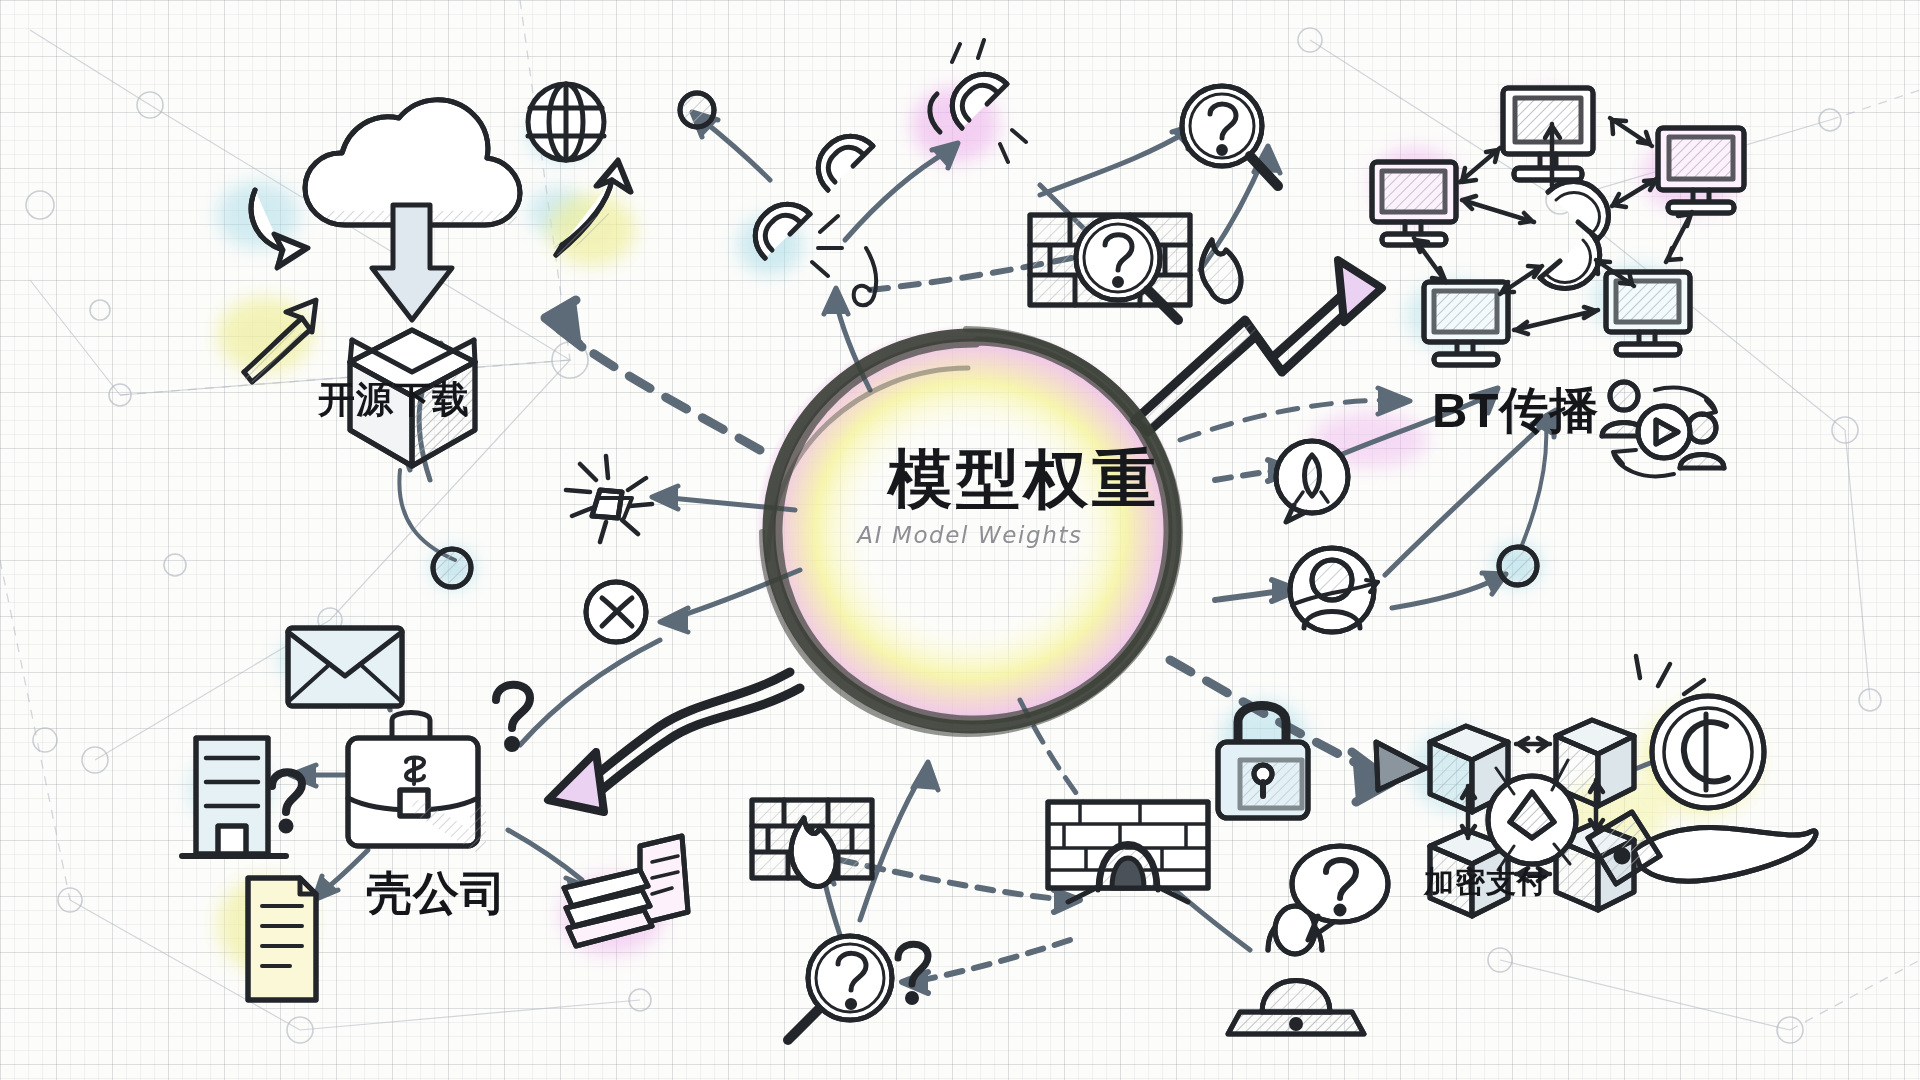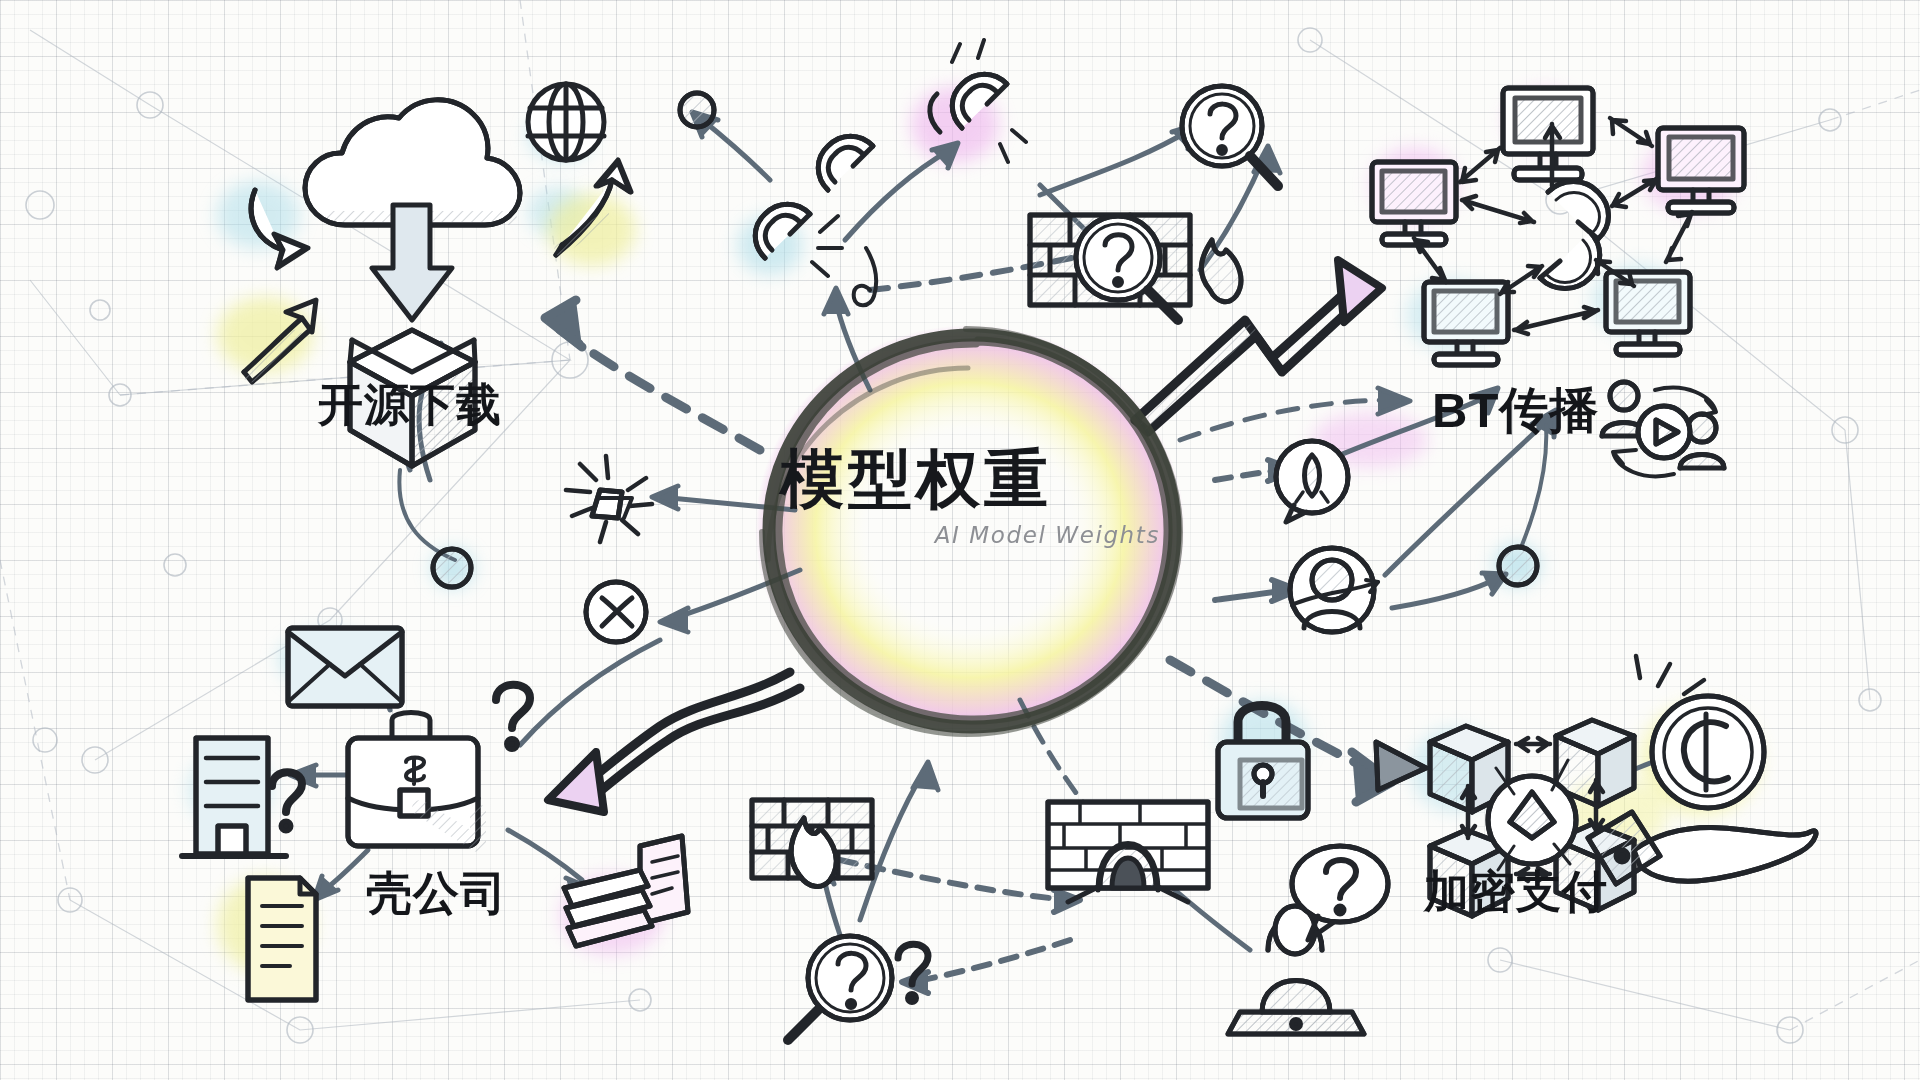--- a/index.html
+++ b/index.html
@@ -31,26 +31,26 @@
   .node-label .hl{
     position:absolute;left:-6px;right:-10px;bottom:-2px;height:16px;
     border-radius:9px;z-index:-1;opacity:.85;
     filter:blur(1.5px);
   }
   .node-label span.txt{position:relative;z-index:2;}
   #center-wrap{
     position:absolute;left:780px;top:340px;width:380px;height:380px;
   }
   #center-title{
-    position:absolute;left:0;top:96px;width:380px;text-align:left;
+    position:absolute;left:0;top:96px;width:380px;text-align:right;
     font-size:64px;font-weight:700;color:#16181c;letter-spacing:4px;
     font-family:"Liberation Sans","DejaVu Sans",sans-serif;
   }
   #center-sub{
-    position:absolute;left:0;top:182px;width:380px;text-align:right;
+    position:absolute;left:0;top:182px;width:380px;text-align:center;
     font-size:23px;color:#8d8f94;letter-spacing:1.6px;font-style:italic;
     font-family:"DejaVu Sans",sans-serif;
   }
 </style>
 </head>
 <body>
 
 <div id="canvas">
 
   <svg class="layer" viewBox="0 0 1920 1080">
@@ -677,33 +677,33 @@
       <path d="M966,329 C1080,329 1180,418 1180,532 C1180,646 1080,734 966,734 C854,734 762,646 762,532" stroke-width="6" opacity=".55"></path>
       <path d="M768,560 C768,452 860,368 968,368" stroke-width="5" opacity=".4"></path>
     </g>
   </svg>
 
   <div id="center-wrap">
     <div id="center-title">模型权重</div>
     <div id="center-sub">AI Model Weights</div>
   </div>
 
-  <div class="node-label" style="left:318px;top:375px;font-size:45px;">
+  <div class="node-label" style="left:318px;top:375px;font-size:37px;">
     <span class="hl" style="background:#bcdfe8;"></span>
     <span class="txt">开源下载</span>
   </div>
 
   <div class="node-label" style="left:1432px;top:378px;font-size:49px;">
     <span class="hl" style="background:#eab8ea;"></span>
     <span class="txt">BT传播</span>
   </div>
 
   <div class="node-label" style="left:366px;top:863px;font-size:46px;">
     <span class="hl" style="background:#ecec9e;"></span>
     <span class="txt">壳公司</span>
   </div>
 
-  <div class="node-label" style="left:1424px;top:862px;font-size:45px;">
+  <div class="node-label" style="left:1424px;top:862px;font-size:30px;">
     <span class="hl" style="background:#bcdfe8;"></span>
     <span class="txt">加密支付</span>
   </div>
 
 </div>
 
 </body></html>

